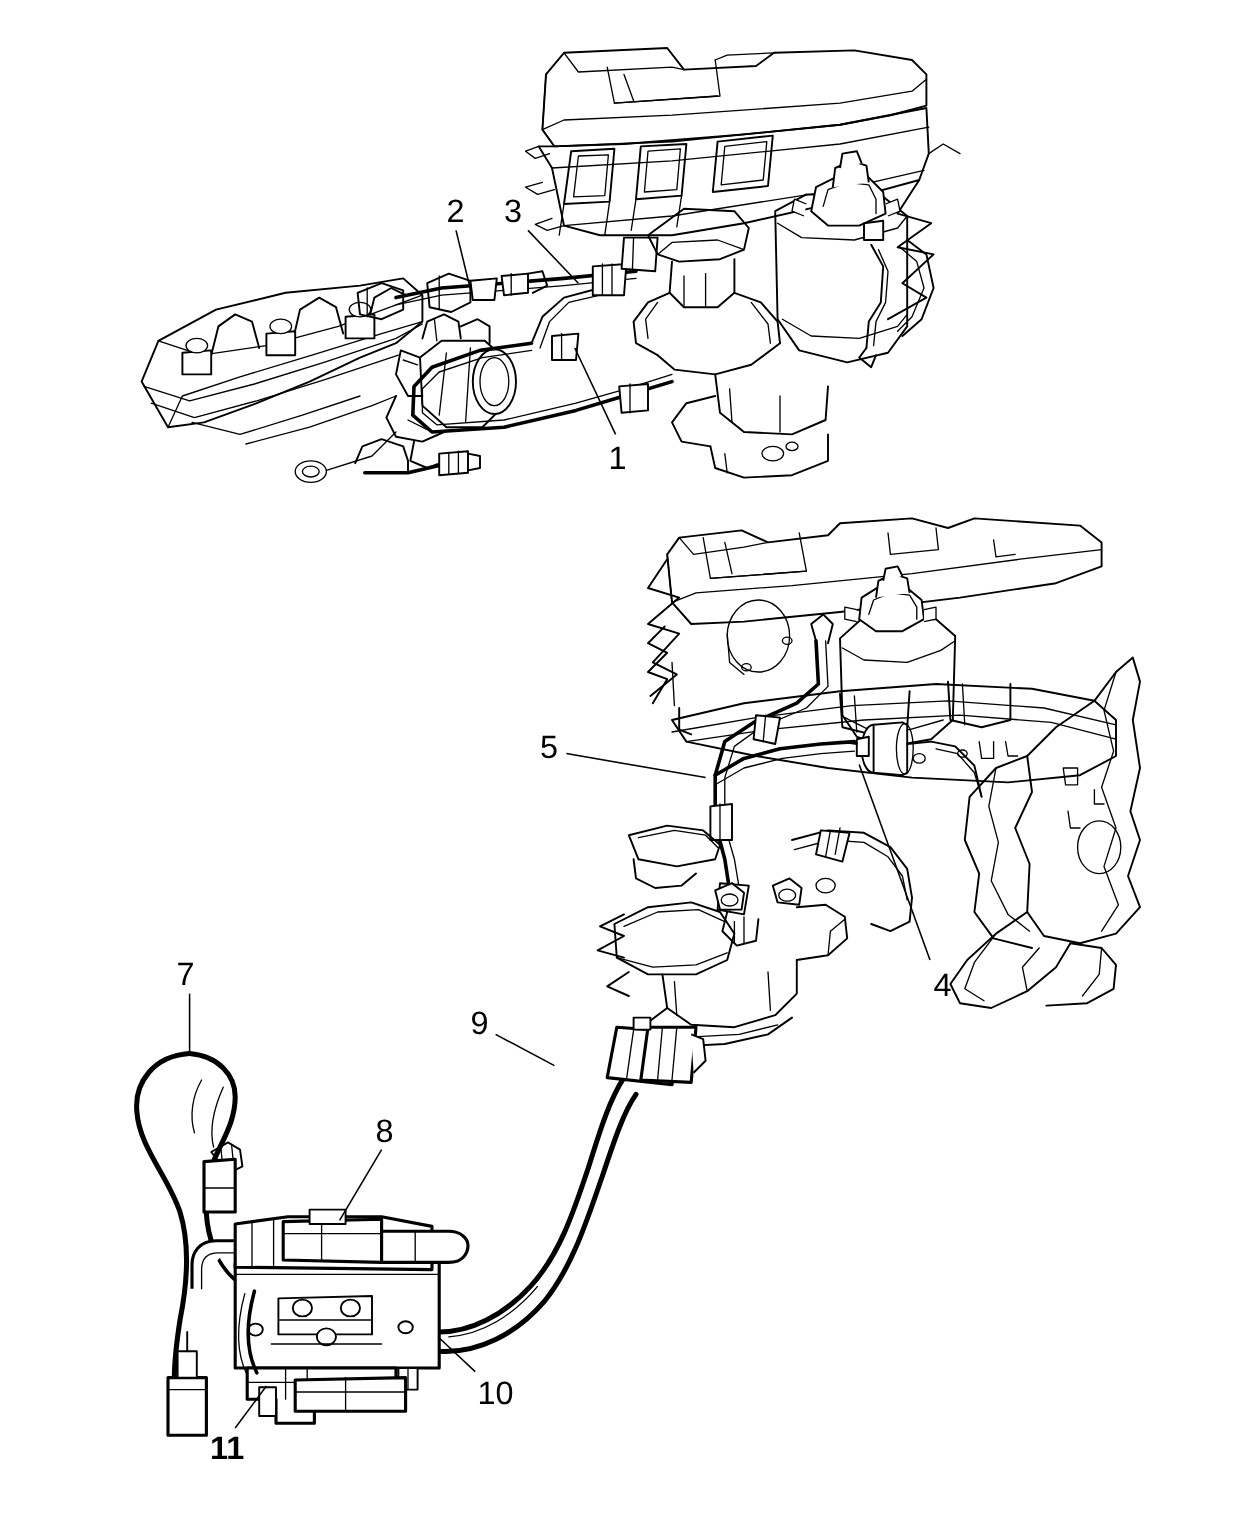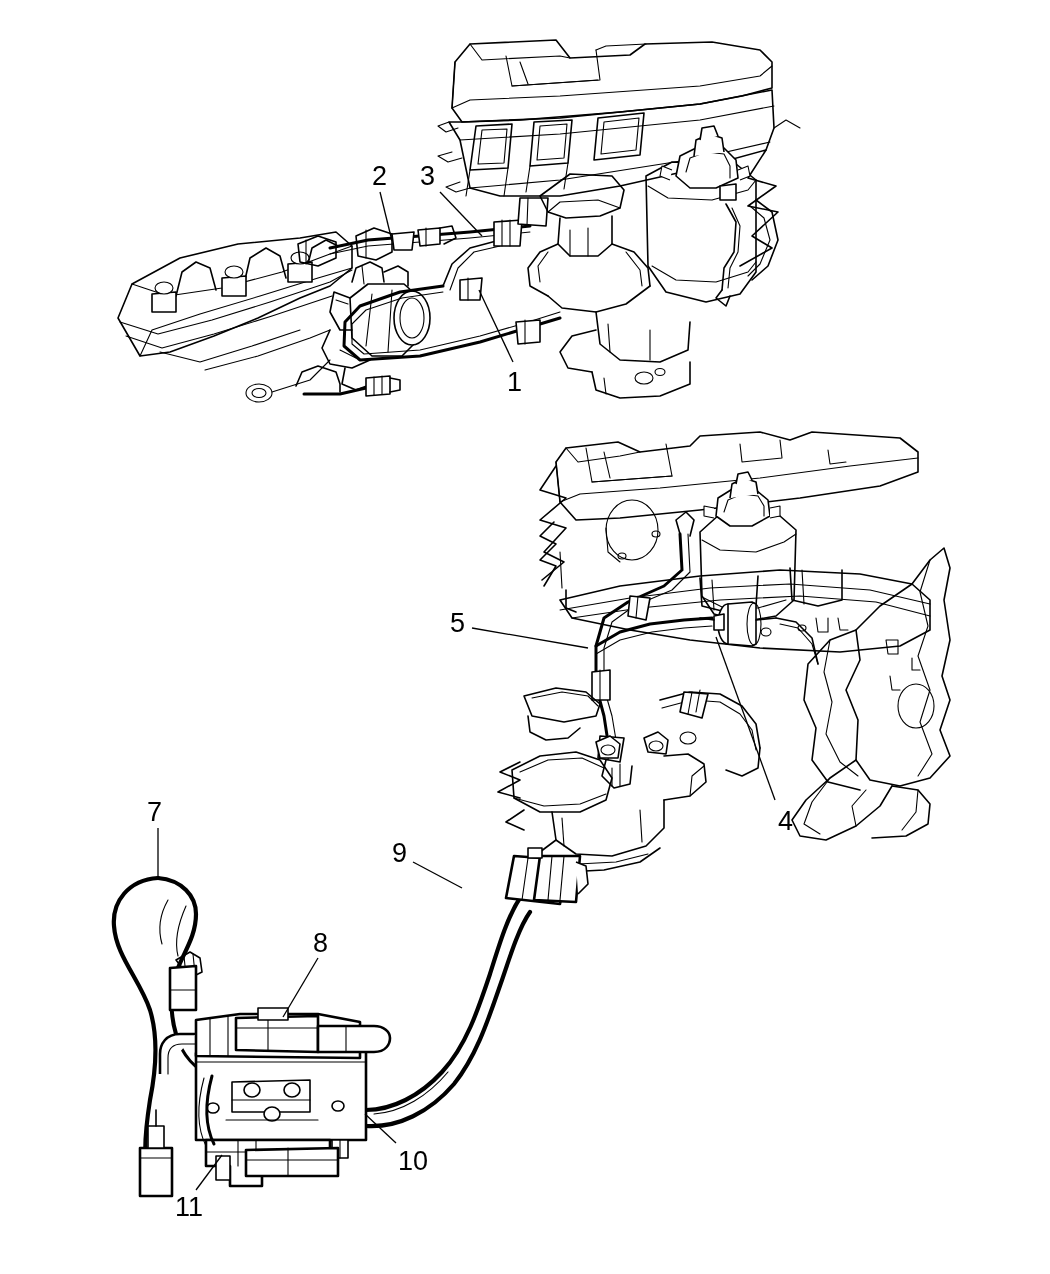--- a/index.html
+++ b/index.html
@@ -392,15 +392,15 @@
 
   <div class="callout" style="left:507px;top:369px;">1</div>
   <div class="callout" style="left:372px;top:163px;">2</div>
   <div class="callout" style="left:420px;top:163px;">3</div>
   <div class="callout" style="left:778px;top:808px;">4</div>
   <div class="callout" style="left:450px;top:610px;">5</div>
   <div class="callout" style="left:147px;top:799px;">7</div>
   <div class="callout" style="left:313px;top:930px;">8</div>
   <div class="callout" style="left:392px;top:840px;">9</div>
   <div class="callout" style="left:398px;top:1148px;">10</div>
-  <div class="callout" style="left:175px;top:1194px;">11</div>
+  <div class="callout" style="left:175px;top:1194px;font-weight:bold;">11</div>
 
 </div>
 
 </body></html>

